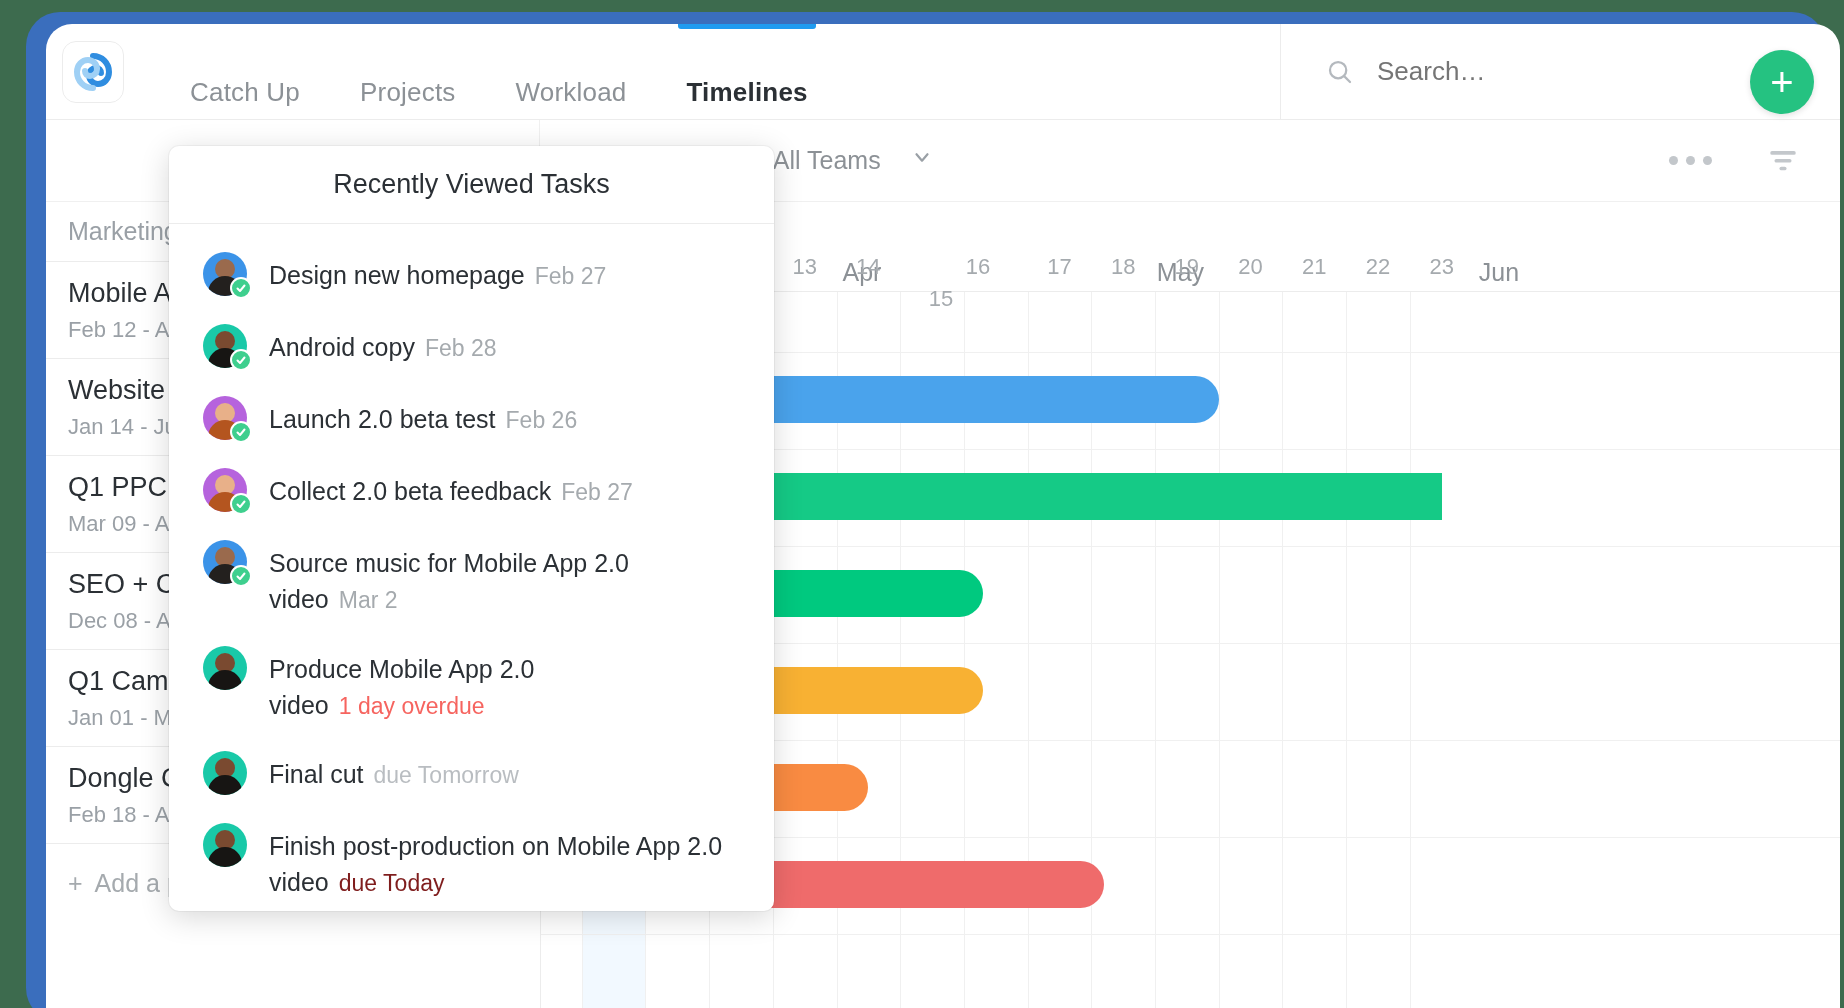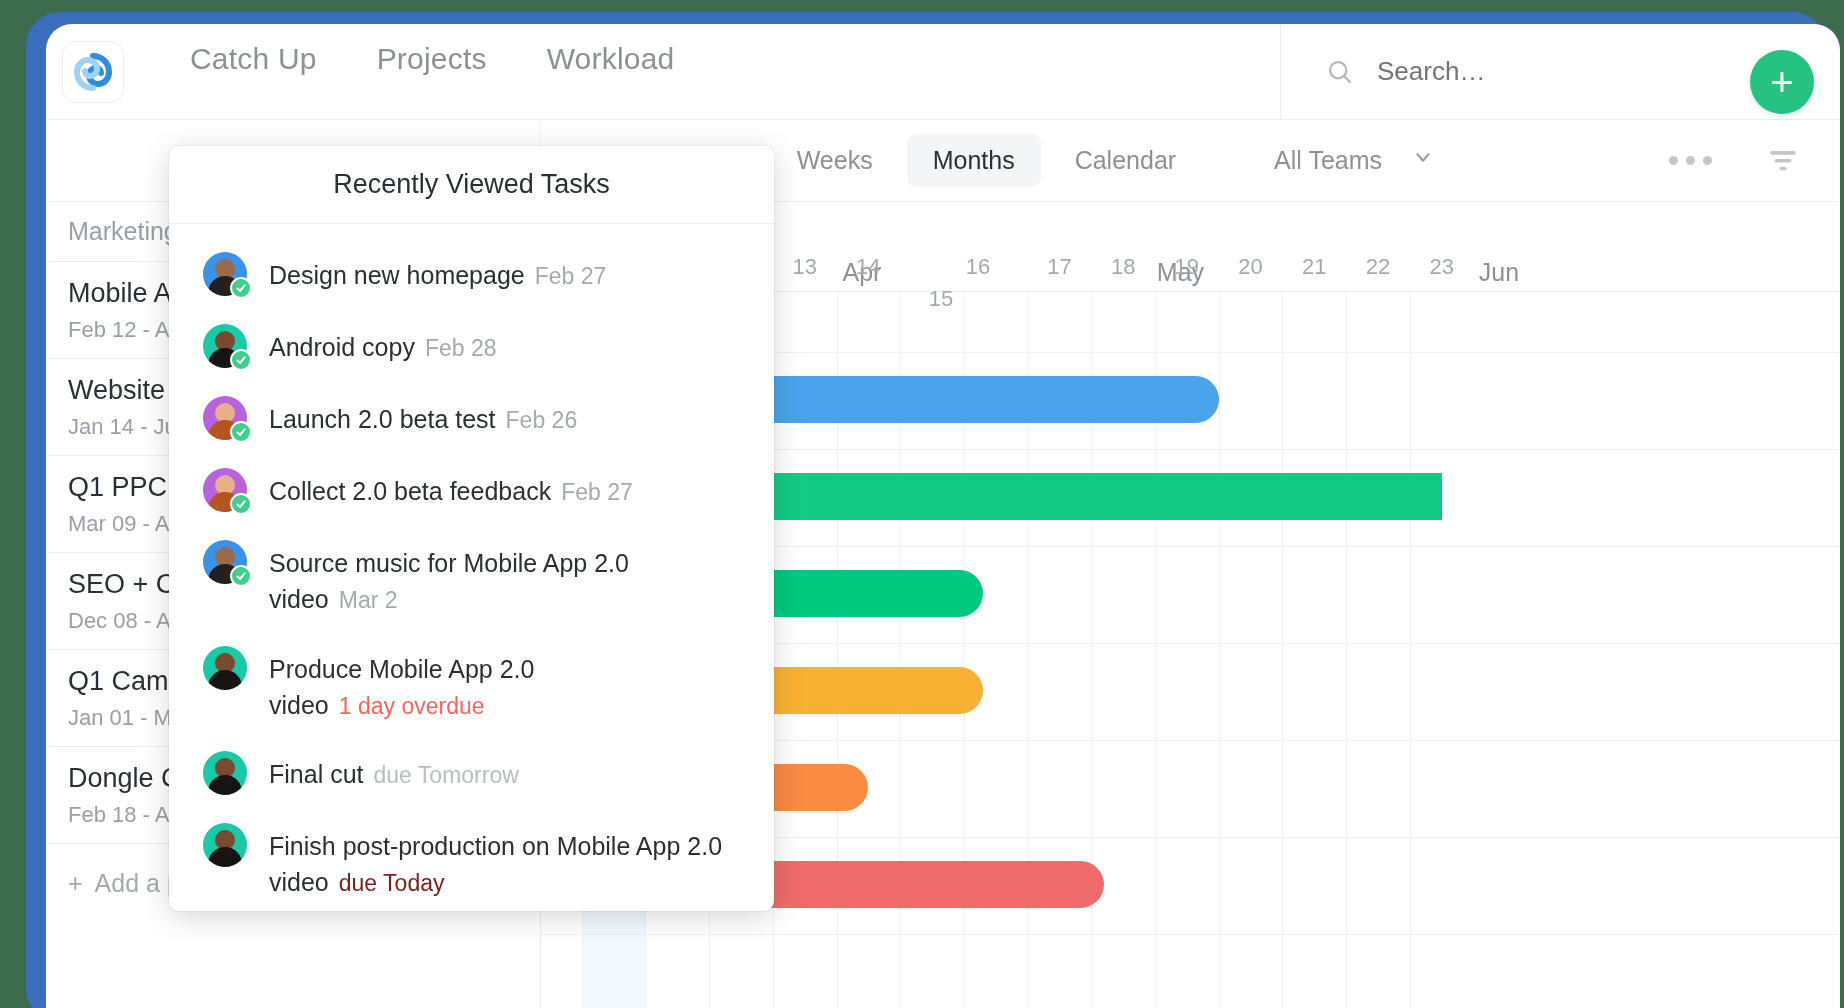--- a/index.html
+++ b/index.html
@@ -32,23 +32,23 @@
   }
   .logo-box {
     width: 62px; height: 62px; margin-left: 16px;
     border: 1px solid #ececec; border-radius: 14px;
     display: flex; align-items: center; justify-content: center;
     background: #fff; flex: none;
   }
   .nav { display: flex; align-items: center; height: 96px; margin-left: 36px; }
   .nav-item {
     position: relative; height: 96px;
-    display: flex; align-items: flex-start; gap: 10px;
-    padding: 18px 30px;
-    font-size: 30px; color: #8c9196; letter-spacing: .2px;
+    display: flex; align-items: flex-end; gap: 10px;
+    padding: 12px 30px;
+    font-size: 26px; color: #8c9196; letter-spacing: .2px;
     cursor: pointer; white-space: nowrap;
   }
   .nav-item.active-dark { color: #2b3035; font-weight: 600; }
   .nav-item .underline {
     position: absolute; left: 22px; right: 22px; top: -2px; height: 7px;
     background: #1f9bf0; border-radius: 0 0 3px 3px;
   }
   .dot-badge { width: 13px; height: 13px; border-radius: 50%; background: #f6b32a; display:inline-block; }
 
   .search-wrap {
@@ -189,20 +189,24 @@
       <div class="nav">
         <div class="nav-item">
           <span>Catch Up</span>
         </div>
         <div class="nav-item">
           <span>Projects</span>
         </div>
         <div class="nav-item">
           <span>Workload</span>
         </div>
+        <div class="nav-item active-dark">
+          <div class="underline"></div>
+          <span>Timelines</span>
+        </div>
       </div>
 
       <div class="search-wrap">
         <svg width="30" height="30" viewBox="0 0 24 24">
           <circle cx="10.5" cy="10.5" r="6.5" fill="none" stroke="#b4b9be" stroke-width="1.8"></circle>
           <line x1="15.3" y1="15.3" x2="20" y2="20" stroke="#b4b9be" stroke-width="1.8" stroke-linecap="round"></line>
         </svg>
         <input class="search-input" value="" placeholder="Search…" style="">
       </div>
 
@@ -212,25 +216,20 @@
     </div>
 
     <div class="toolbar">
       <div class="tb-left">
         <span style="margin-left:auto;padding-right:4px;color:#50565c">d</span>
       </div>
       <div class="nav-arrows">
         <span class="arrow">‹</span>
         <span class="today-lbl">Today</span>
         <span class="arrow">›</span>
-      </div>
-      <div class="range-btns">
-        <span class="range-btn">Weeks</span>
-        <span class="range-btn selected">Months</span>
-        <span class="range-btn">Calendar</span>
       </div>
       <div class="teams-sel">
         <span>All Teams</span>
         <svg width="22" height="22" viewBox="0 0 24 24">
           <polyline points="6,9 12,16 18,9" fill="none" stroke="#9aa0a6" stroke-width="2.4" stroke-linecap="round" stroke-linejoin="round"></polyline>
         </svg>
       </div>
       <div class="tb-icons">
         <span class="dots-icon">
             <i></i>

